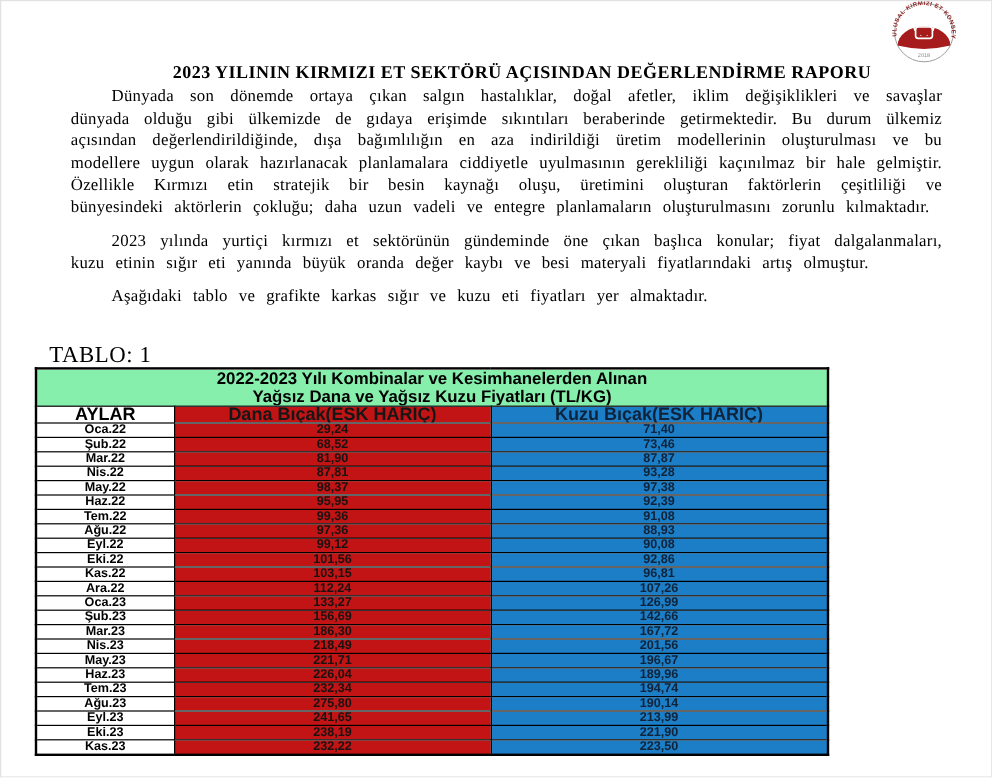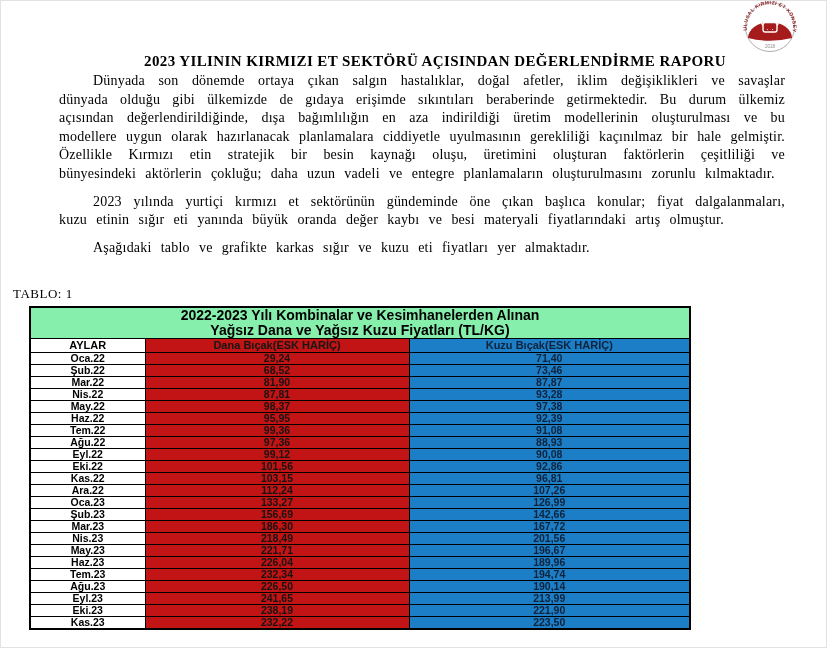--- a/index.html
+++ b/index.html
@@ -33,22 +33,22 @@
     top: 71px; left: 46px; width: 738px;
     font-size: 14px;
     line-height: 18.6px;
     text-align: justify;
     word-spacing: 5.5px;
     letter-spacing: 0.2px;
   }
   .body-text p { margin: 0 0 9px 12px; text-indent: 34px; }
   .table-label {
     position: absolute;
-    top: 285px; left: 12px;
-    font-size: 13px;
+    top: 285px; left: 40px;
+    font-size: 19px;
     letter-spacing: 0.5px;
   }
 
   
   .price-table {
     position: absolute;
     top: 305px; left: 28px;
     width: 660px;
     border-collapse: collapse;
     table-layout: fixed;
@@ -62,21 +62,21 @@
     overflow: hidden;
     white-space: nowrap;
   }
   .tbl-title-cell {
     height: 30px;
     font-size: 14px;
     font-weight: bold;
     line-height: 15px;
     background: #86efac;
   }
-  .hdr-row th { height: 13px; font-size: 11px; font-weight: bold; line-height: 13px; }
+  .hdr-row th { height: 13px; font-size: 15px; font-weight: bold; line-height: 13px; }
   .hdr-month { background: #fff; color: #000; }
   .hdr-dana  { background: var(--dana, #c21414); color: #161616; }
   .hdr-kuzu  { background: var(--kuzu, #1b7ec6); color: #10233a; }
   .price-table tbody td {
     height: 10.7px;
     line-height: 11px;
     font-size: 10.5px;
     font-weight: bold;
   }
   .col-month { background: #fff; color: #000; }
@@ -225,21 +225,21 @@
           <td class="col-dana">226,04</td>
           <td class="col-kuzu">189,96</td>
         </tr>
         <tr>
           <td class="col-month">Tem.23</td>
           <td class="col-dana">232,34</td>
           <td class="col-kuzu">194,74</td>
         </tr>
         <tr>
           <td class="col-month">Ağu.23</td>
-          <td class="col-dana">226,50</td>
+          <td class="col-dana">275,80</td>
           <td class="col-kuzu">190,14</td>
         </tr>
         <tr>
           <td class="col-month">Eyl.23</td>
           <td class="col-dana">241,65</td>
           <td class="col-kuzu">213,99</td>
         </tr>
         <tr>
           <td class="col-month">Eki.23</td>
           <td class="col-dana">238,19</td>

